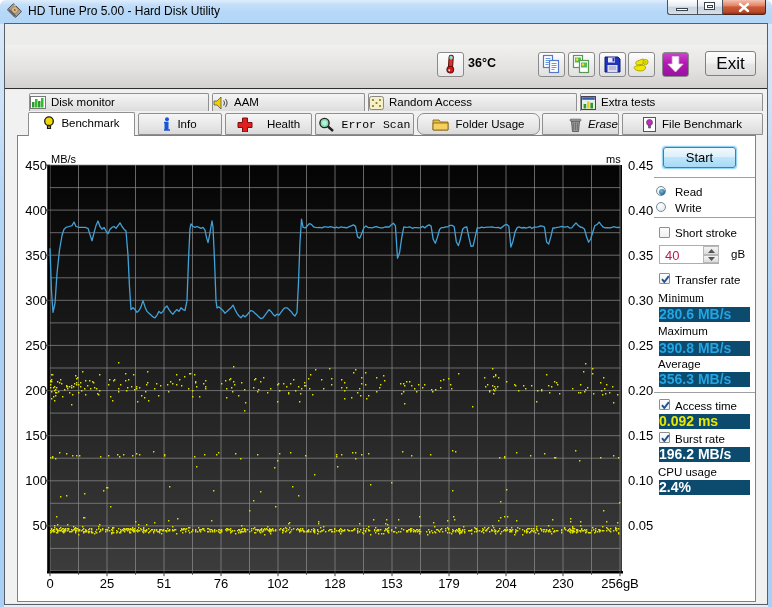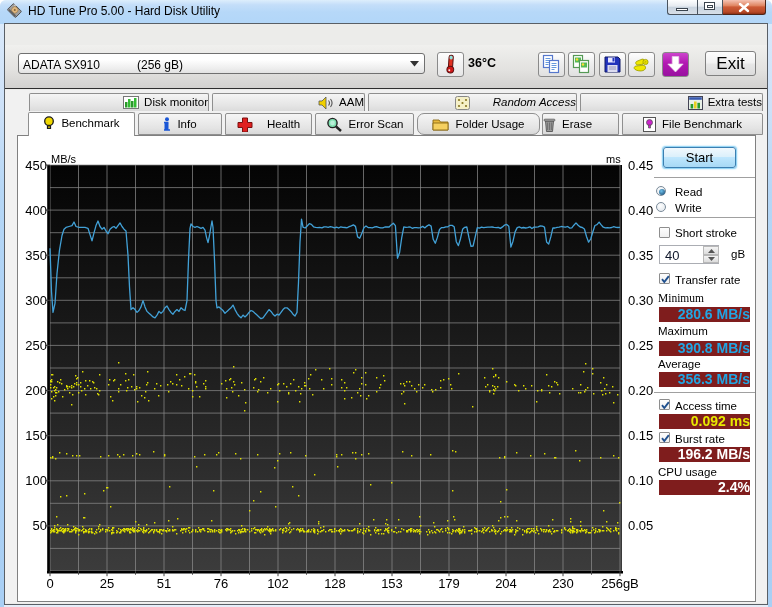--- a/index.html
+++ b/index.html
@@ -4,27 +4,27 @@
 body{width:772px;height:607px;overflow:hidden;background:#fff;}
 .abs{position:absolute;}
 #win{position:absolute;left:0;top:0;width:772px;height:607px;background:linear-gradient(180deg,#e9f4fe 0px,#d8e8fa 30px,#cde1f8 110px,#b6d7f6 190px,#acd1f5 320px,#a9cff4 607px);border-radius:6px 6px 0 0;}
 #titlebar{position:absolute;left:0;top:0;width:772px;height:24px;background:linear-gradient(180deg,#ddeefc 0%,#c4def9 20%,#b6d8f8 50%,#b2d6f8 100%);border-radius:6px 6px 0 0;}
 #title{position:absolute;left:28px;top:4px;font-size:12px;color:#000;}
 #client{position:absolute;left:4px;top:23px;width:764px;height:582px;background:#ececea;border:1px solid #595f66;}
 #menubar{position:absolute;left:0;top:0;width:762px;height:21px;background:linear-gradient(180deg,#f6f7f8,#eceef0);}
 #toolbar{position:absolute;left:0;top:21px;width:762px;height:44px;background:linear-gradient(180deg,#f0f0ee 0%,#e2e1df 60%,#d2d1cf 100%);border-bottom:1px solid #2e2e2e;}
 .menuitem{position:absolute;top:4px;font-size:13px;color:#111;}
 #tabzone{position:absolute;left:0;top:66px;width:762px;height:513px;background:#f1f1f1;}
-.tab1{position:absolute;top:3px;height:18px;background:linear-gradient(180deg,#f5f5f5,#e4e4e4 70%,#dbdbdb);border:1px solid #8f8f8f;border-bottom:none;border-radius:2px 2px 0 0;font-size:11.5px;color:#000;text-align:right;padding-left:7px;}
+.tab1{position:absolute;top:3px;height:18px;background:linear-gradient(180deg,#f5f5f5,#e4e4e4 70%,#dbdbdb);border:1px solid #8f8f8f;border-bottom:none;border-radius:2px 2px 0 0;font-size:11.5px;color:#000;text-align:left;}
 .tab2{position:absolute;top:23px;height:22px;background:linear-gradient(180deg,#f5f5f5,#e4e4e4 70%,#d9d9d9);border:1px solid #8f8f8f;border-radius:2px 2px 0 0;font-size:11.5px;color:#000;}
 #page{position:absolute;left:12px;top:45px;width:739px;height:467px;background:#fff;border:1px solid #808080;}
 .tabsel{background:#fff;border-bottom:none;z-index:5;top:22px;height:24px;}
 .vlab{font-size:13px;fill:#000;}
 .panlab{position:absolute;font-size:11.5px;color:#000;}
-.vbox{position:absolute;left:641px;width:91px;height:15px;background:#7f1d1d;text-align:right;font-size:14px;font-weight:bold;line-height:15px;}
+.vbox{position:absolute;left:641px;width:91px;height:15px;background:#0c4a6e;text-align:left;font-size:14px;font-weight:bold;line-height:15px;}
 .sep{position:absolute;left:636px;width:101px;height:1px;background:#a0a0a0;}
 .cb{position:absolute;width:11px;height:11px;background:linear-gradient(180deg,#fdfdfd,#f0f0f0);border:1px solid #8e8e8e;border-radius:1px;}
 .rad{position:absolute;width:10px;height:10px;border-radius:50%;background:radial-gradient(circle at 40% 35%,#fefefe,#dde4ea);border:1px solid #7a8a99;}
 </style></head><body>
 <div id="win">
  <div id="titlebar"></div>
  <div class="abs" style="left:4px;top:605px;width:764px;height:2px;background:#e6edf8;"></div>
  <svg class="abs" style="left:6px;top:2px" width="17" height="17" viewBox="0 0 17 17">
    <g transform="rotate(45 8.5 8.5)">
         <rect x="2.8" y="4.2" width="11.4" height="8.8" rx="1" fill="#9e9e9e" stroke="#4a4a4a" stroke-width="0.9"></rect>
@@ -44,27 +44,20 @@
      <div class="abs" style="left:6px;top:2px;width:11px;height:8px;background:#fff;border:1px solid #3a444e;"></div>
      <div class="abs" style="left:8.5px;top:4.5px;width:6px;height:3px;background:#fff;border:1px solid #3a444e;"></div>
    </div>
    <div class="abs" style="left:56px;top:0;width:43px;height:15px;background:linear-gradient(180deg,#f5c3b4 0%,#e08663 40%,#cd5a36 50%,#b84a28 85%,#8f3014 100%);border:1px solid #4e2518;border-left:none;border-top:none;border-radius:0 0 3px 0;"><svg width="43" height="15" viewBox="0 0 43 15">
           <path d="M17 4l8 7M25 4l-8 7" stroke="#fff" stroke-width="2.4" stroke-linecap="round"></path>
         </svg></div>
  </div>
  <div id="client">
   <div id="toolbar">
 
-    <div class="abs" style="left:13px;top:8px;width:407px;height:21px;background:linear-gradient(180deg,#ffffff 30%,#ececec 80%,#e2e2e2);border:1px solid #707070;border-radius:3px;font-size:12px;color:#000;">
-      <span class="abs" style="left:4px;top:4px;">ADATA SX910</span>
-      <span class="abs" style="left:118px;top:4px;">(256 gB)</span>
-      <svg class="abs" style="right:5px;top:7px" width="9" height="6">
-            <path d="M0 0h9l-4.5 5.5z" fill="#333"></path>
-          </svg>
-    </div>
 
     <div class="abs" style="left:432px;top:7px;width:27px;height:25px;background:linear-gradient(180deg,#fdfdfd,#e6e6e6);border:1px solid #8a8a8a;border-radius:3px;text-align:center;">
       <svg width="19" height="22" viewBox="0 0 19 22">
             <g transform="rotate(4 10 11)">
               <rect x="7.6" y="2.2" width="4.2" height="13" rx="2" fill="#e03020" stroke="#5a1010" stroke-width="1"></rect>
               <rect x="8.1" y="2.8" width="3.2" height="3.6" rx="1.6" fill="#8fe0dc"></rect>
               <circle cx="9.7" cy="16.6" r="3.4" fill="#d01818" stroke="#5a1010" stroke-width="1"></circle>
               <circle cx="8.7" cy="17.3" r="1" fill="#f8f0f0"></circle>
             </g>
           </svg>
@@ -117,21 +110,21 @@
               <path d="M1 5h3l4-4v12l-4-4H1z" fill="#f0d000" stroke="#555" stroke-width="0.8"></path>
               <path d="M10.5 4.5a4 4 0 010 5M12.5 3a6.5 6.5 0 010 8" stroke="#555" stroke-width="1.1" fill="none"></path>
             </svg></span><span style="display:inline-block;margin-top:2px;margin-left:5px;">AAM</span></div>
 <div class="tab1" style="left:363px;width:209px;"><span style="display:inline-block;vertical-align:top;margin-top:2px;"><svg width="15" height="14" viewBox="0 0 15 14">
               <rect x="0.5" y="0.5" width="14" height="13" rx="2" fill="#f5f0c8" stroke="#888"></rect>
               <circle cx="4" cy="4" r="1.1" fill="#887722"></circle>
               <circle cx="11" cy="4" r="1.1" fill="#887722"></circle>
               <circle cx="7.5" cy="7" r="1.1" fill="#887722"></circle>
               <circle cx="4" cy="10" r="1.1" fill="#887722"></circle>
               <circle cx="11" cy="10" r="1.1" fill="#887722"></circle>
-            </svg></span><span style="display:inline-block;margin-top:2px;margin-left:23px;font-style:italic;">Random Access</span></div>
+            </svg></span><span style="display:inline-block;margin-top:2px;margin-left:5px;">Random Access</span></div>
 <div class="tab1" style="left:575px;width:183px;"><span style="display:inline-block;vertical-align:top;margin-top:2px;"><svg width="15" height="14" viewBox="0 0 15 14">
               <rect x="0.5" y="0.5" width="14" height="13" fill="#e8f0e8" stroke="#445"></rect>
               <rect x="1.2" y="1.2" width="12.6" height="2.6" fill="#3a5ab0"></rect>
               <rect x="2.6" y="8" width="2.6" height="4.5" fill="#2a9a2a"></rect>
               <rect x="6" y="5.5" width="2.6" height="7" fill="#e8d020"></rect>
               <rect x="9.4" y="6.8" width="2.6" height="5.7" fill="#2a9a2a"></rect>
             </svg></span><span style="display:inline-block;margin-top:2px;margin-left:5px;">Extra tests</span></div>
 
 <div class="tab2 tabsel" style="left:23px;width:107px;text-align:center;"><span style="display:inline-block;vertical-align:top;margin-top:3px;"><svg width="12" height="16" viewBox="0 0 12 16">
               <circle cx="6" cy="5.2" r="4.3" fill="#f0d800" stroke="#1a1a1a" stroke-width="1.3"></circle>
@@ -142,26 +135,26 @@
               <path d="M1.5 6h4v7h-4z" fill="#1a56d6"></path>
               <path d="M1 5.5h4.5M1 13h6" stroke="#1a56d6" stroke-width="1.4"></path>
             </svg></span><span style="display:inline-block;margin-top:4px;margin-left:6px;">Info</span></div>
 <div class="tab2" style="left:220px;width:87px;text-align:center;"><span style="display:inline-block;vertical-align:top;margin-top:3px;"><svg width="16" height="15" viewBox="0 0 16 15">
               <path d="M5.5 1h5v4.5H15v5h-4.5V15h-5v-4.5H1v-5h4.5z" fill="#e02020" stroke="#7a1010" stroke-width="1"></path>
             </svg></span><span style="display:inline-block;margin-top:4px;margin-left:14px;">Health</span></div>
 <div class="tab2" style="left:310px;width:99px;text-align:center;"><span style="display:inline-block;vertical-align:top;margin-top:3px;"><svg width="17" height="16" viewBox="0 0 17 16">
               <circle cx="6.5" cy="6" r="4.6" fill="#7fe0b0" stroke="#222" stroke-width="1.4"></circle>
               <circle cx="6.5" cy="6" r="2.4" fill="#b8f0d8"></circle>
               <path d="M10 9.5l5 4.5" stroke="#222" stroke-width="2.4"></path>
-            </svg></span><span style="display:inline-block;margin-top:4px;margin-left:6px;">Error Scan</span></div>
+            </svg></span><span style="display:inline-block;margin-top:4px;margin-left:6px;font-family:Liberation Mono, monospace;">Error Scan</span></div>
 <div class="tab2" style="left:412px;width:123px;text-align:center;border-radius:7px;"><span style="display:inline-block;vertical-align:top;margin-top:3px;"><svg width="17" height="14" viewBox="0 0 17 14">
               <path d="M1 3h6l1.5 2H16v8H1z" fill="#e8b93c" stroke="#8a6a14" stroke-width="0.9"></path>
               <path d="M1 6h15v7H1z" fill="#f5d060" stroke="#8a6a14" stroke-width="0.9"></path>
             </svg></span><span style="display:inline-block;margin-top:4px;margin-left:6px;">Folder Usage</span></div>
-<div class="tab2" style="left:537px;width:77px;text-align:left;"><span style="display:inline-block;vertical-align:top;margin-top:3px;"><svg width="13" height="15" viewBox="0 0 13 15">
+<div class="tab2" style="left:537px;width:77px;text-align:right;font-style:italic;"><span style="display:inline-block;vertical-align:top;margin-top:3px;"><svg width="13" height="15" viewBox="0 0 13 15">
               <path d="M2.5 4h8l-1 10.5h-6z" fill="#9a9a9a" stroke="#555" stroke-width="0.9"></path>
               <rect x="1" y="2.2" width="11" height="1.8" rx="0.9" fill="#b5b5b5" stroke="#555" stroke-width="0.8"></rect>
               <path d="M4.6 5.5v7.5M6.5 5.5v7.5M8.4 5.5v7.5" stroke="#666" stroke-width="0.8"></path>
             </svg></span><span style="display:inline-block;margin-top:4px;margin-left:6px;">Erase</span></div>
 <div class="tab2" style="left:617px;width:141px;text-align:center;"><span style="display:inline-block;vertical-align:top;margin-top:3px;"><svg width="13" height="15" viewBox="0 0 13 15">
               <rect x="0.5" y="0.5" width="12" height="14" fill="#fff" stroke="#555"></rect>
               <circle cx="6.5" cy="5.5" r="3" fill="#cc22cc" stroke="#555" stroke-width="0.8"></circle>
               <path d="M5.5 8h2v3h-2z" fill="#cc22cc" stroke="#555" stroke-width="0.7"></path>
             </svg></span><span style="display:inline-block;margin-top:4px;margin-left:6px;">File Benchmark</span></div>
 
@@ -222,21 +215,21 @@
 <div class="rad" style="left:638px;top:50px;">
             <div class="abs" style="left:2px;top:2px;width:6px;height:6px;border-radius:50%;background:radial-gradient(circle at 40% 35%,#6ec0ea,#14426b);"></div>
           </div>
 <div class="panlab" style="left:657px;top:50px;">Read</div>
 <div class="rad" style="left:638px;top:66px;"></div>
 <div class="panlab" style="left:657px;top:66px;">Write</div>
 <div class="sep" style="top:81px;"></div>
 <div class="cb" style="left:641px;top:91px;"></div>
 <div class="panlab" style="left:657px;top:91px;">Short stroke</div>
 <div class="abs" style="left:641px;top:109px;width:60px;height:19px;background:#fff;border:1px solid #abadb3;">
-  <span class="abs" style="left:5px;top:2px;font-size:13px;color:#0f172a;">40</span>
+  <span class="abs" style="left:5px;top:2px;font-size:13px;color:#be185d;">40</span>
   <div class="abs" style="left:43px;top:0px;width:16px;height:17px;">
     <div class="abs" style="left:0;top:0;width:16px;height:8.5px;background:linear-gradient(180deg,#f4f4f4,#dcdcdc);border:1px solid #b8b8b8;"></div>
     <div class="abs" style="left:0;top:8.5px;width:16px;height:8.5px;background:linear-gradient(180deg,#f4f4f4,#dcdcdc);border:1px solid #b8b8b8;"></div>
     <svg class="abs" style="left:4.5px;top:2.5px" width="7" height="4">
                 <path d="M0 4h7l-3.5-4z" fill="#555"></path>
               </svg>
     <svg class="abs" style="left:4.5px;top:11px" width="7" height="4">
                 <path d="M0 0h7l-3.5 4z" fill="#555"></path>
               </svg>
   </div>

